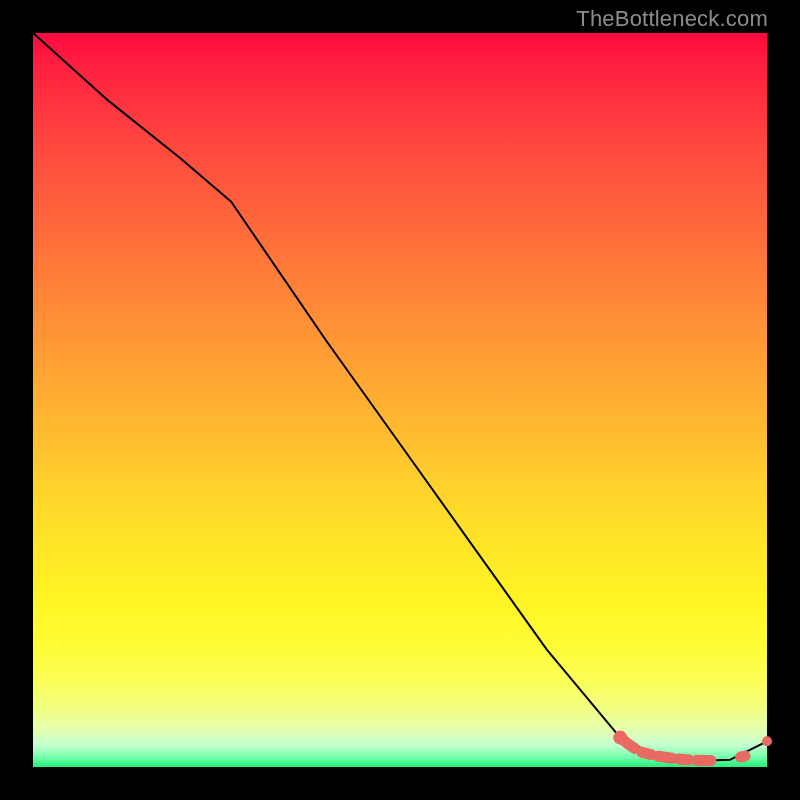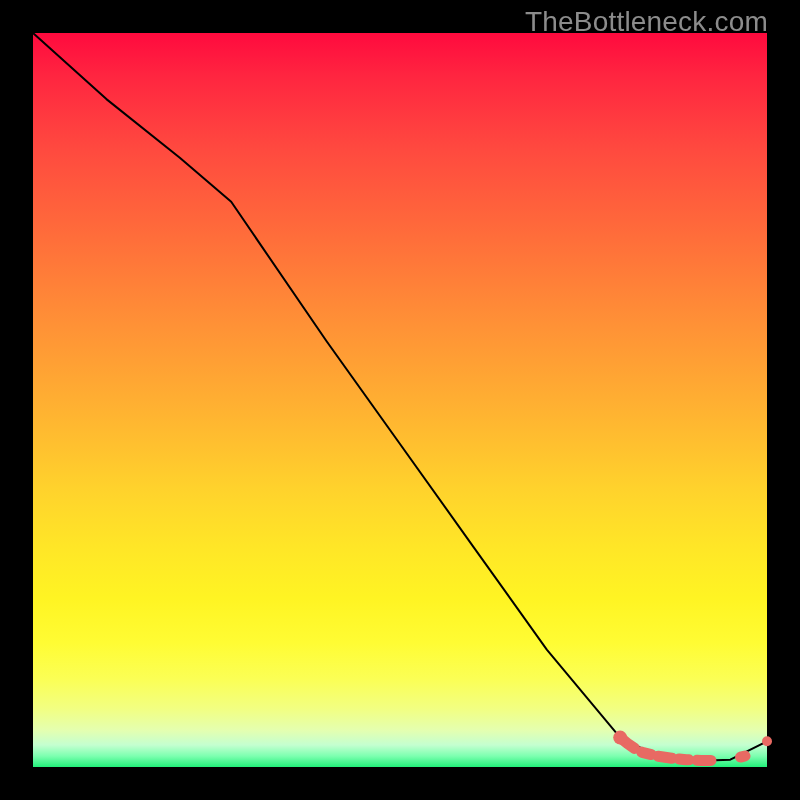--- a/index.html
+++ b/index.html
@@ -40,21 +40,21 @@
       #c4ffd0 97%,
       #7dffb0 98.5%,
       #22f07a 100%
     );
   }
   .watermark {
     position: absolute;
     top: 6px;
     right: 32px;
     font-family: Arial, Helvetica, sans-serif;
-    font-size: 28px;
+    font-size: 22px;
     font-weight: 500;
     color: #8c8c8c;
     letter-spacing: 0.2px;
     user-select: none;
   }
   svg.overlay {
     position: absolute;
     left: 33px;
     top: 33px;
     width: 734px;

